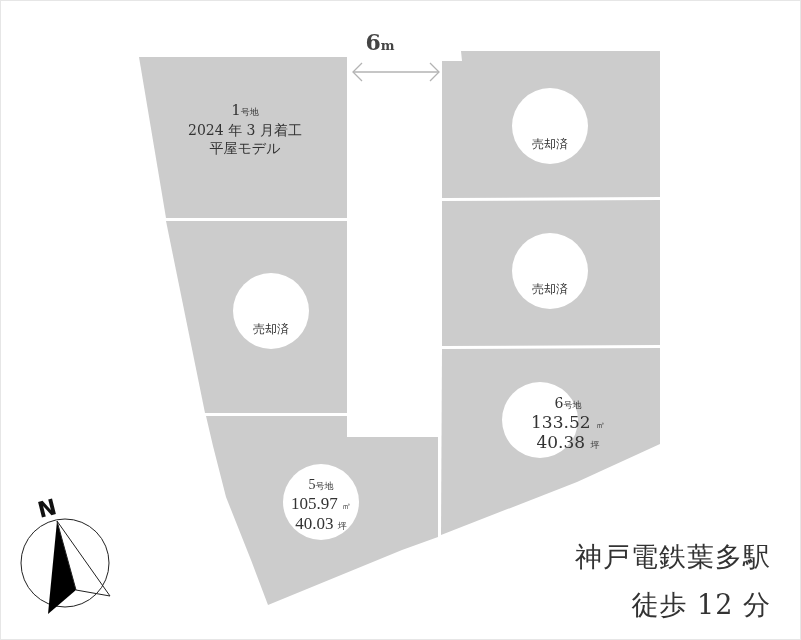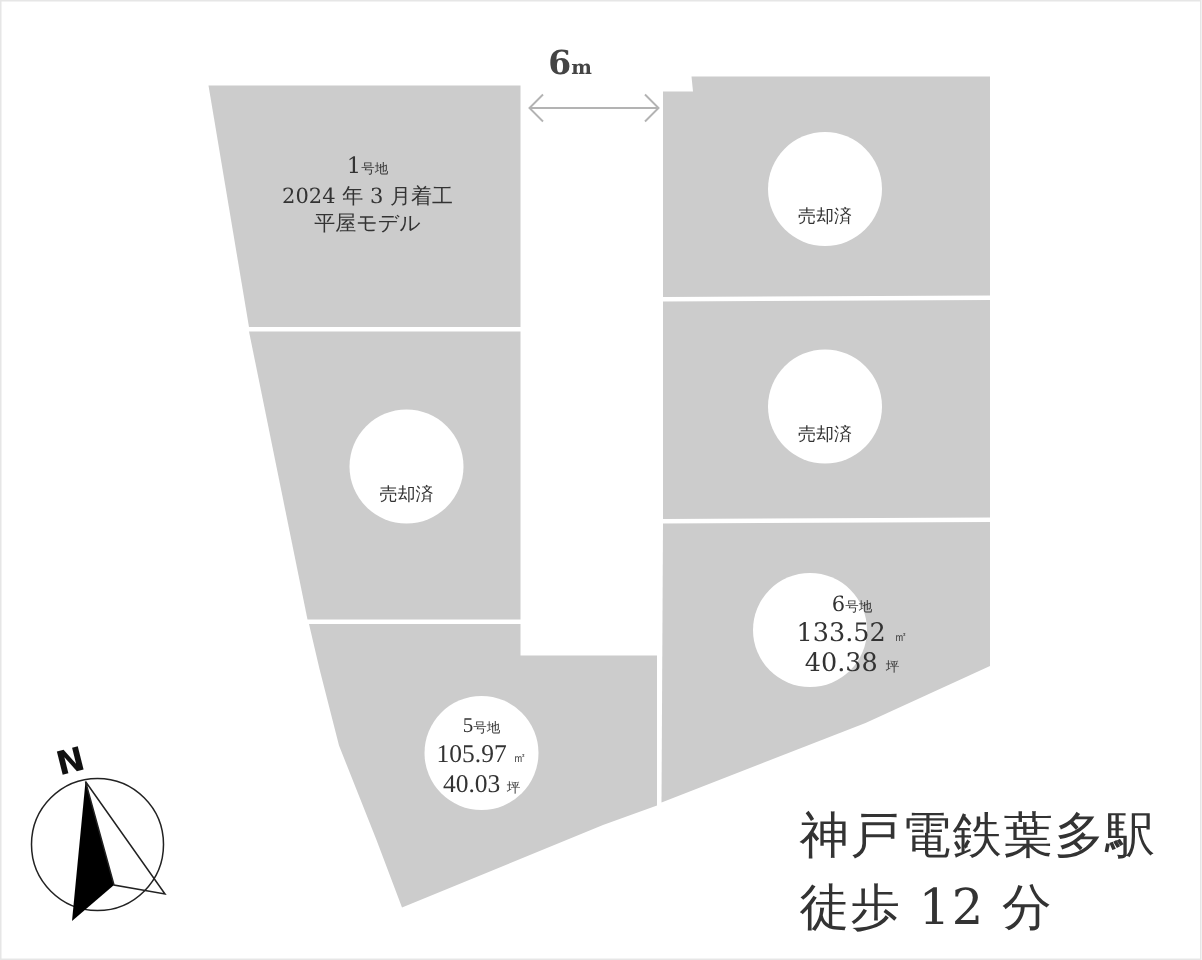--- a/index.html
+++ b/index.html
@@ -41,21 +41,22 @@
     .lot1-text { left: 245px; top: 101px; transform: translateX(-50%); font-size: 14px; line-height: 18px; }
     .lot1-text .num { font-size: 15px; }
     .info { transform: translateX(-50%); font-size: 17px; line-height: 17px; }
     .info .no { font-size: 14px; line-height: 18px; }
     .road-label { left: 380px; top: 31px; transform: translateX(-50%); font-size: 22px; color: #444; font-weight: bold; }
     .road-label .unit { font-size: 13px; }
     .station {
       position: absolute;
       right: 30px;
       top: 533px;
-      font-size: 33px;
+      text-align: right;
+      font-size: 27px;
       line-height: 48px;
       color: #333333;
       letter-spacing: 1px;
     }
     .north-n {
       position: absolute;
       left: 38px; top: 496px;
       font-family: "DejaVu Sans", "Liberation Sans", sans-serif;
       font-weight: bold;
       font-size: 22px;

